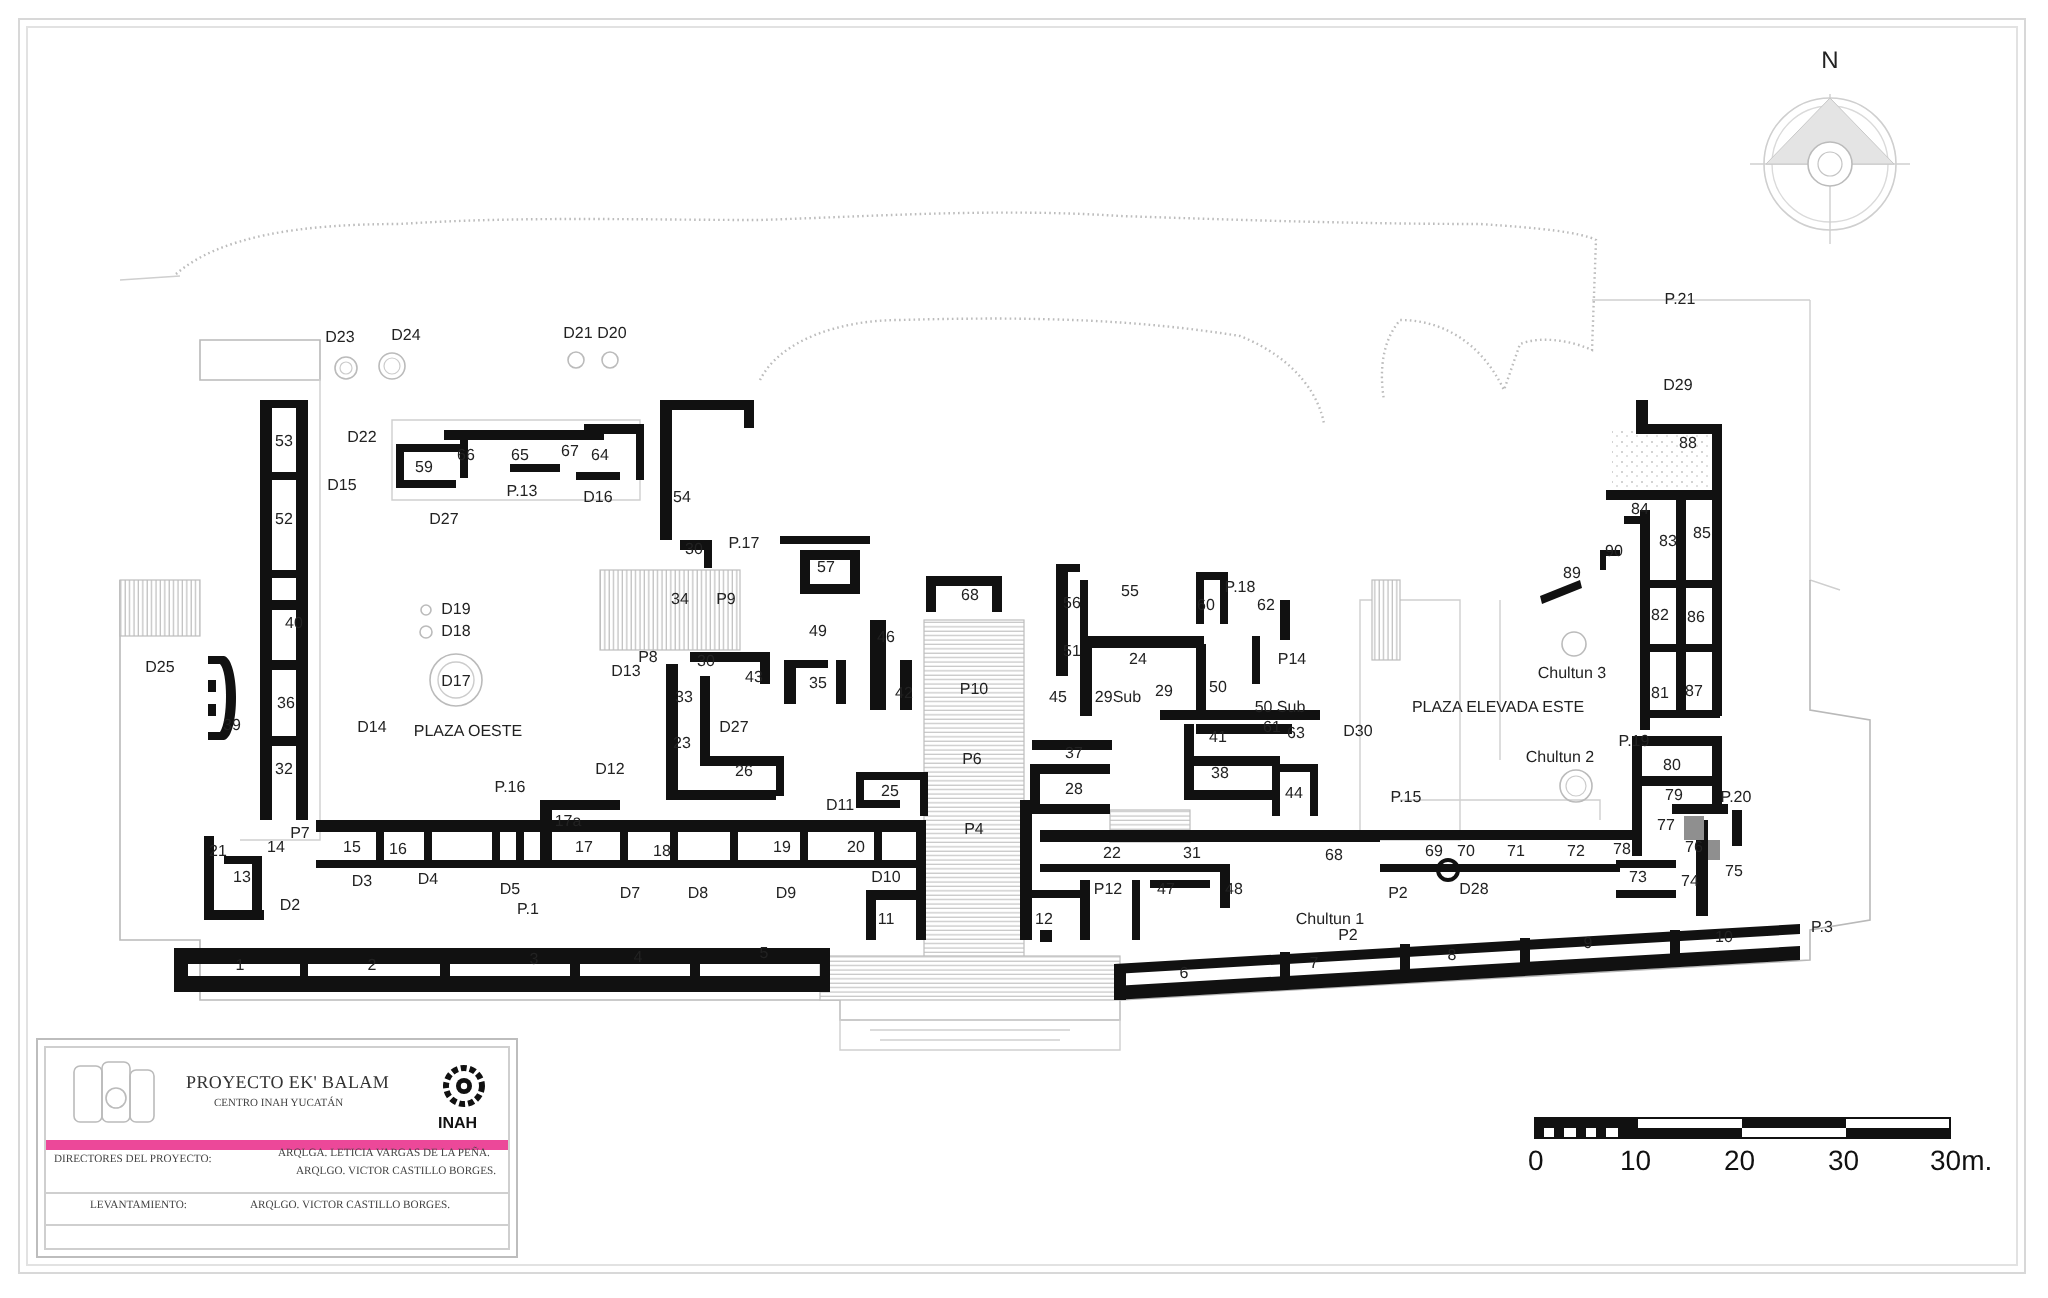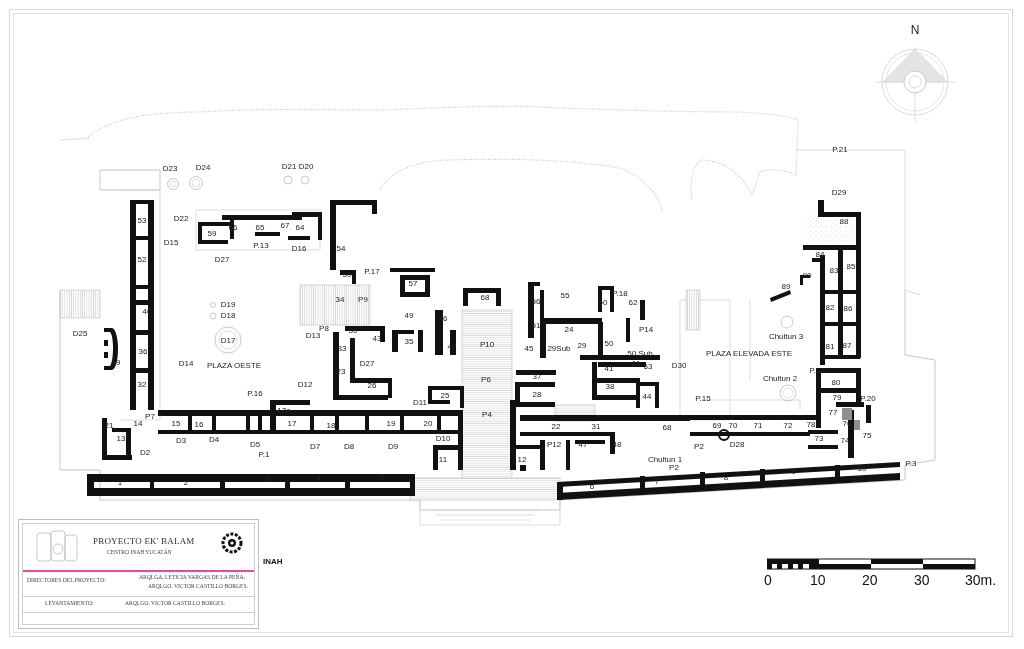--- a/index.html
+++ b/index.html
@@ -10,26 +10,26 @@
   .lbl{font-family:"Liberation Sans",sans-serif;font-size:8px;fill:#222;text-anchor:middle;dominant-baseline:middle;}
   .wall{fill:#111;}
   .thin{fill:none;stroke:#b9b9b9;stroke-width:0.8;}
   .thin2{fill:none;stroke:#cfcfcf;stroke-width:0.7;}
   .stair{fill:url(#hatch);stroke:#bdbdbd;stroke-width:0.6;}
   .rubble{fill:none;stroke:#bcbcbc;stroke-width:1.2;stroke-dasharray:0.8 1.6;}
   .grey{fill:#8f8f8f;}
   
   .tblock{position:absolute;left:18px;top:519px;width:241px;height:110px;border:1px solid #bdbdbd;box-sizing:border-box;background:#fff;}
   .tblock-inner{position:absolute;left:3px;top:3px;right:3px;bottom:3px;border:1px solid #cfcfcf;}
-  .tb-row1{position:absolute;left:0;top:0;right:0;height:46px;border-bottom:2px solid #ec4899;}
+  .tb-row1{position:absolute;left:0;top:0;right:0;height:46px;border-bottom:5px solid #ec4899;}
   .tb-row2{position:absolute;left:0;top:46px;right:0;height:26px;border-bottom:1px solid #cfcfcf;}
   .tb-row3{position:absolute;left:0;top:72px;right:0;height:16px;border-bottom:1px solid #cfcfcf;}
   .tb-title{position:absolute;left:70px;top:12px;font-family:"Liberation Serif",serif;font-size:9px;color:#333;letter-spacing:0.2px;}
   .tb-sub{position:absolute;left:84px;top:25px;font-family:"Liberation Serif",serif;font-size:5.5px;color:#444;}
-  .tb-inah{position:absolute;left:196px;top:33px;font-family:"Liberation Sans",sans-serif;font-weight:bold;font-size:8px;color:#111;margin-left:44px;}
+  .tb-inah{position:absolute;left:196px;top:33px;font-family:"Liberation Sans",sans-serif;font-weight:bold;font-size:8px;color:#111;}
   .tb-lab{position:absolute;font-family:"Liberation Serif",serif;font-size:5.6px;color:#444;white-space:nowrap;}
   .tb-logo{position:absolute;left:12px;top:5px;width:44px;height:36px;}
   .tb-emblem{position:absolute;left:196px;top:6px;width:26px;height:26px;}
   
   .scale{position:absolute;left:767px;top:558px;}
   .scale-lbl{position:absolute;top:572px;font-family:"Liberation Sans",sans-serif;font-size:14px;color:#111;}
 </style>
 </head>
 <body>
 

